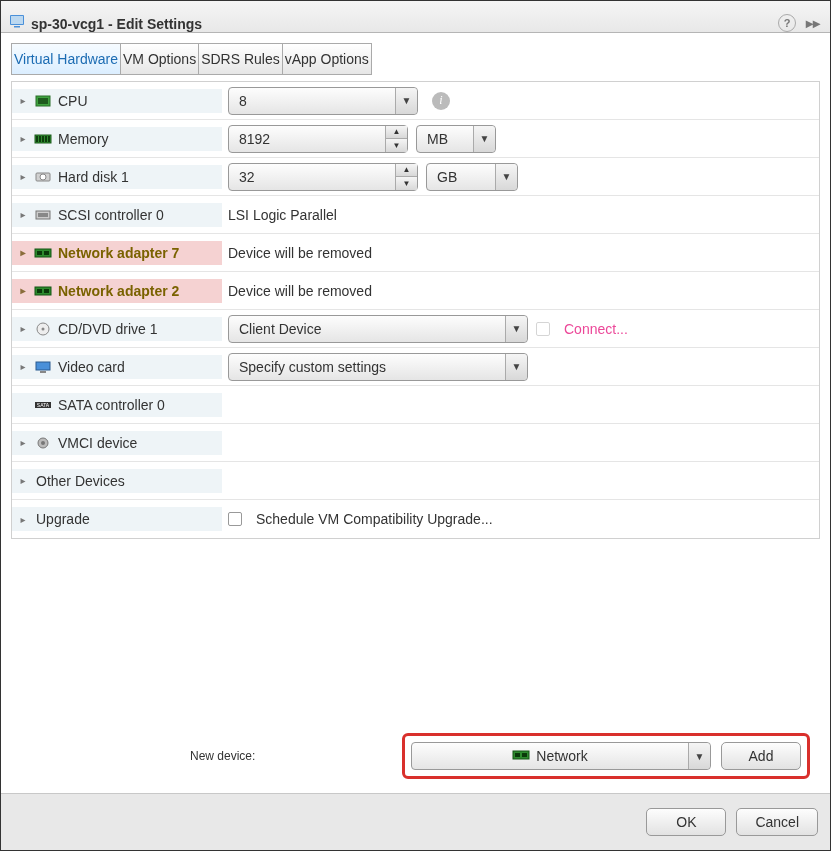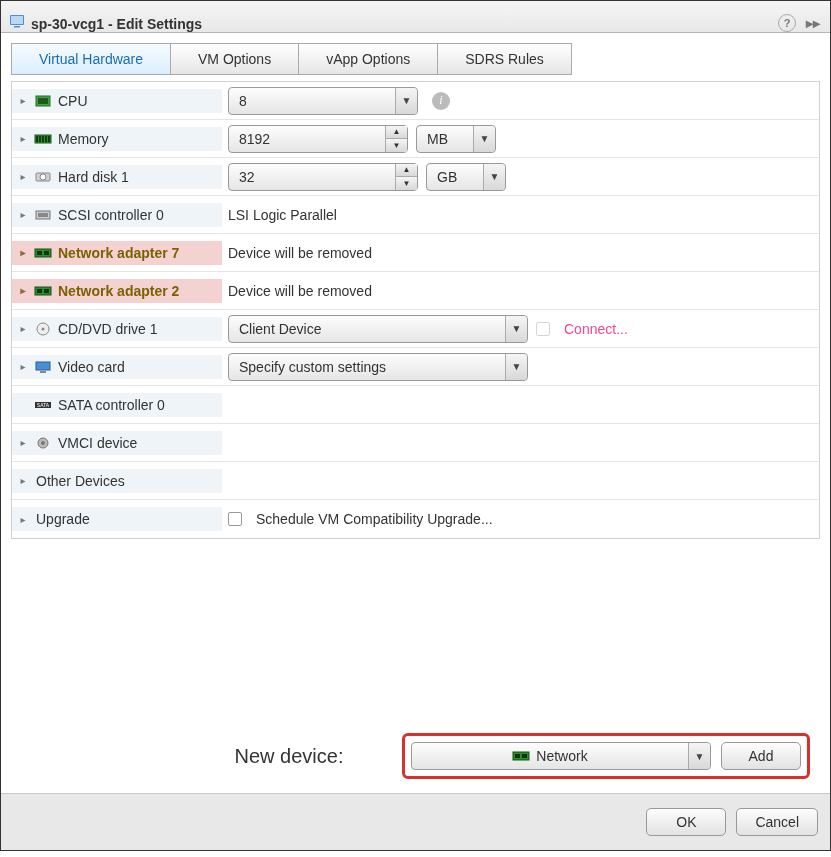--- a/index.html
+++ b/index.html
@@ -24,21 +24,21 @@
   .titlebar .window-icon { width:16px; height:16px; margin-right:6px; fill:#4a90d9; }
   .titlebar .spacer { flex:1; }
   .titlebar .help-icon, .titlebar .expand-icon { width:18px; height:18px; margin-left:8px; color:#777; cursor:pointer; display:flex; align-items:center; justify-content:center; font-size:14px; }
   .titlebar .help-icon { border:1px solid #aaa; border-radius:50%; font-size:11px; }
 
   .content { padding: 10px 10px 0 10px; background:#fff; }
 
   .tabs { display:flex; }
   .tab {
     border:1px solid #aaa;
-    padding:7px 27px;
+    padding:7px 2px;
     font-size:14px;
     background: linear-gradient(#fff,#e6e6e6);
     margin-right:-1px;
     cursor:pointer;
     color:#333;
   }
   .tab.active { color:#1b6cb3; font-weight:normal; background:linear-gradient(#f6fbff,#dbeeff); }
 
   .settings-table { margin-top:6px; border:1px solid #d0d0d0; }
   .row {
@@ -109,23 +109,23 @@
   .disabled-text { color:#ec4899; }
   .plain-text { }
 
   .new-device-area {
     display:flex;
     align-items:center;
     justify-content:flex-end;
     padding: 14px 10px 14px 10px;
     gap:10px;
   }
-  .new-device-area .ndlabel { font-size:20px; color:#333; margin-right:4px;width:198px; text-align:center;}
+  .new-device-area .ndlabel { font-size:12px; color:#333; margin-right:4px;width:198px; text-align:left;}
   .new-device-area .select.device { width:300px; }
-  .new-device-area .select.device .sel-text { text-align:center; display:flex; align-items:center; justify-content:center; gap:6px;}
+  .new-device-area .select.device .sel-text { text-align:center; display:flex; justify-content:center; gap:6px;}
   .highlight-box {
     border:3px solid #d9302c;
     border-radius:6px;
     padding:6px;
     display:flex;
     gap:10px;
     align-items:center;
   }
   .btn {
     border:1px solid #999; border-radius:5px;
@@ -166,22 +166,22 @@
     <span class="spacer"></span>
     <span class="help-icon">?</span>
     <span class="expand-icon">▸▸</span>
   </div>
 
   <div class="content">
 
     <div class="tabs">
       <div class="tab active">Virtual Hardware</div>
       <div class="tab">VM Options</div>
+      <div class="tab">SDRS Rules</div>
       <div class="tab">vApp Options</div>
-      <div class="tab">SDRS Rules</div>
     </div>
 
     <div class="settings-table">
 
       <div class="row">
         <div class="label-cell">
           <span class="expand-arrow">▸</span>
           <span class="dev-icon">
             <svg viewBox="0 0 18 14">
                 <rect x="2" y="2" width="14" height="10" fill="#3fa33f" stroke="#2a6f2a"></rect>
@@ -241,21 +241,21 @@
           <span class="lbl-text">Hard disk 1</span>
         </div>
         <div class="value-cell">
           <div class="spinner" style="width:190px">
             <span class="sp-text">32</span>
             <span class="sp-btns">
                 <div>▲</div>
                 <div>▼</div>
               </span>
           </div>
-          <div class="select" style="width:80px">
+          <div class="select" style="width:92px">
             <span class="sel-text">GB</span>
             <span class="sel-btn">▼</span>
           </div>
         </div>
       </div>
 
       <div class="row">
         <div class="label-cell">
           <span class="expand-arrow">▸</span>
           <span class="dev-icon">

